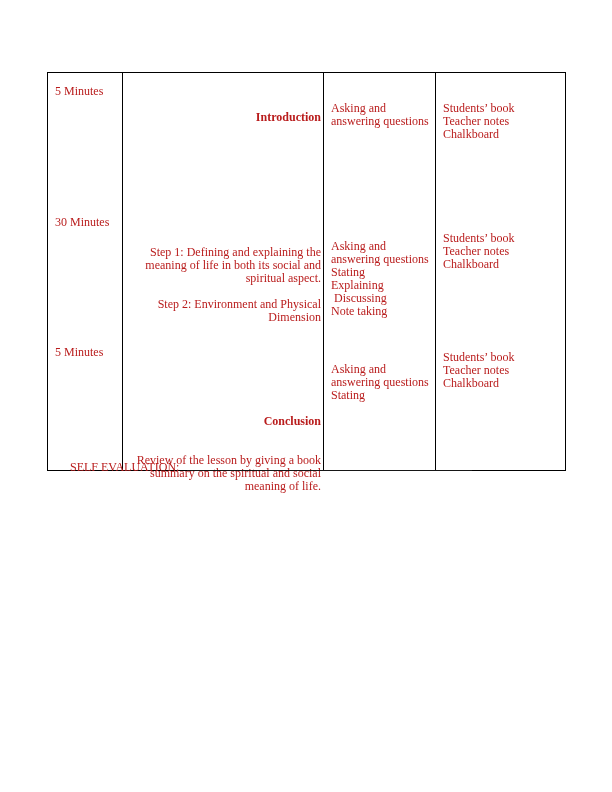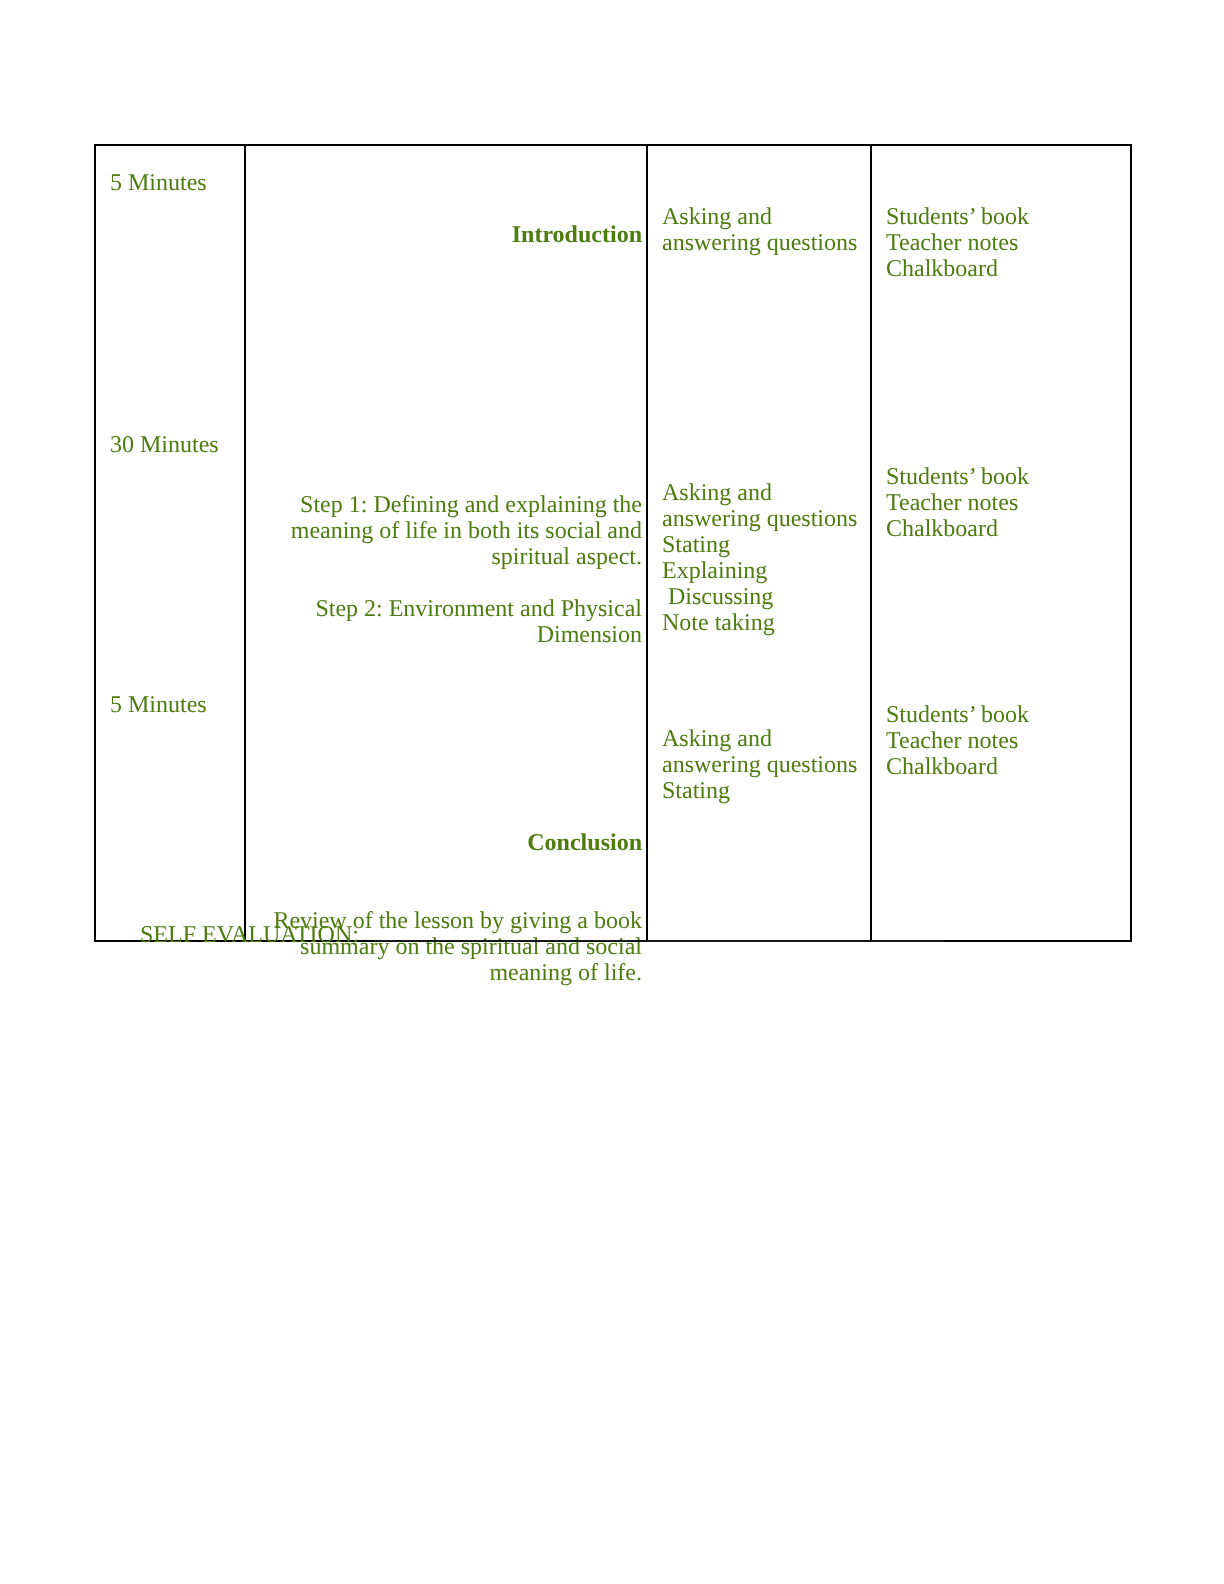--- a/index.html
+++ b/index.html
@@ -8,21 +8,21 @@
     background: #ffffff;
   }
   .page {
     position: relative;
     width: 612px;
     height: 792px;
     background: #ffffff;
     font-family: "Liberation Serif", serif;
     font-size: 12px;
     line-height: 13px;
-    color: #4d7c0f;
+    color: #b91c1c;
     overflow: hidden;
   }
   .lesson-table {
     position: absolute;
     left: 47px;
     top: 72px;
     width: 519px;
     height: 399px;
     border: 1.5px solid #000000;
     box-sizing: border-box;

